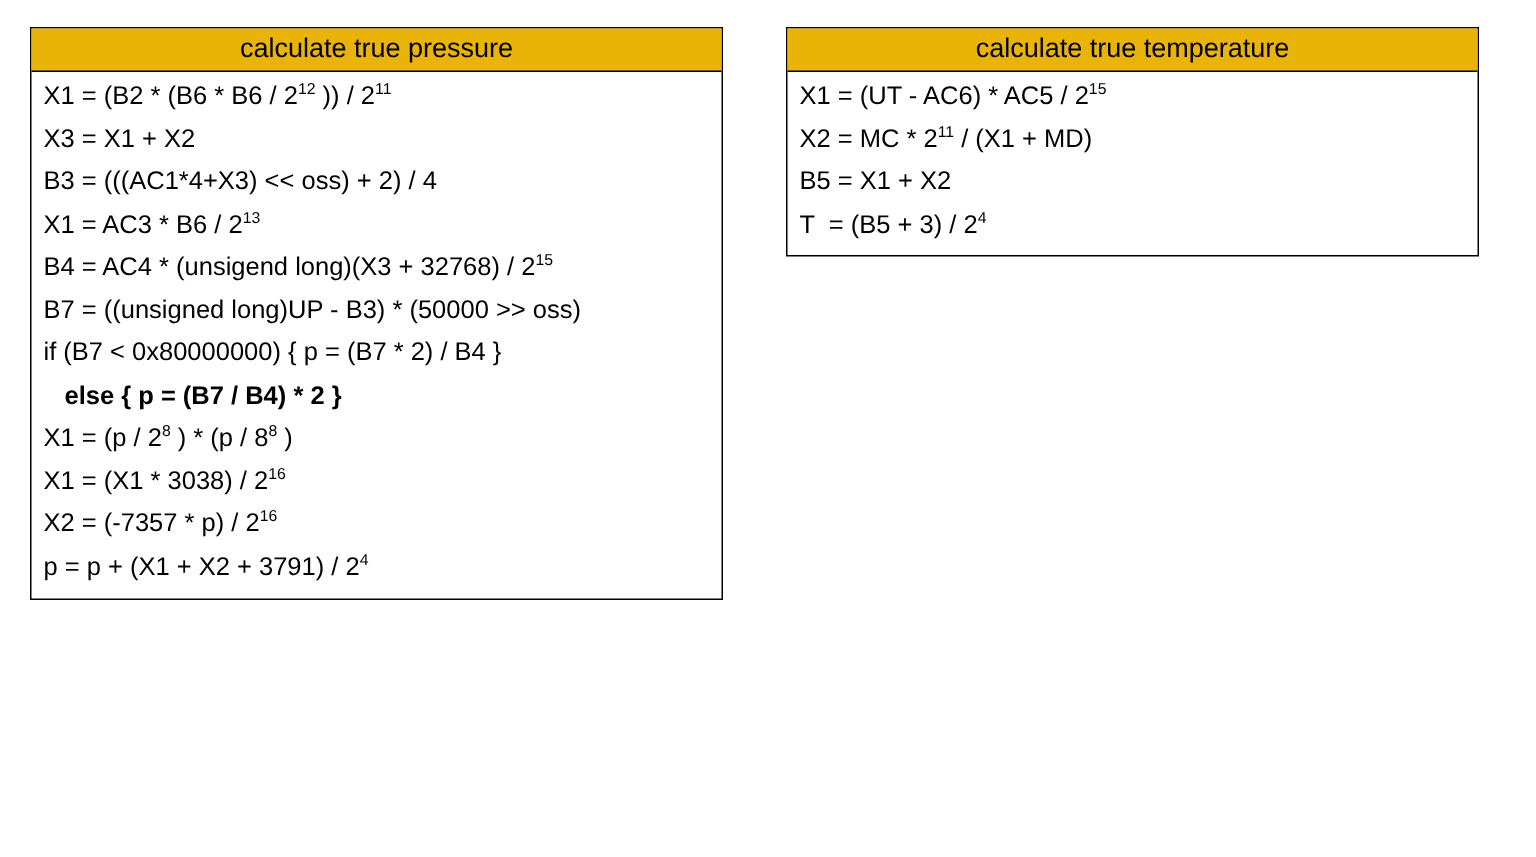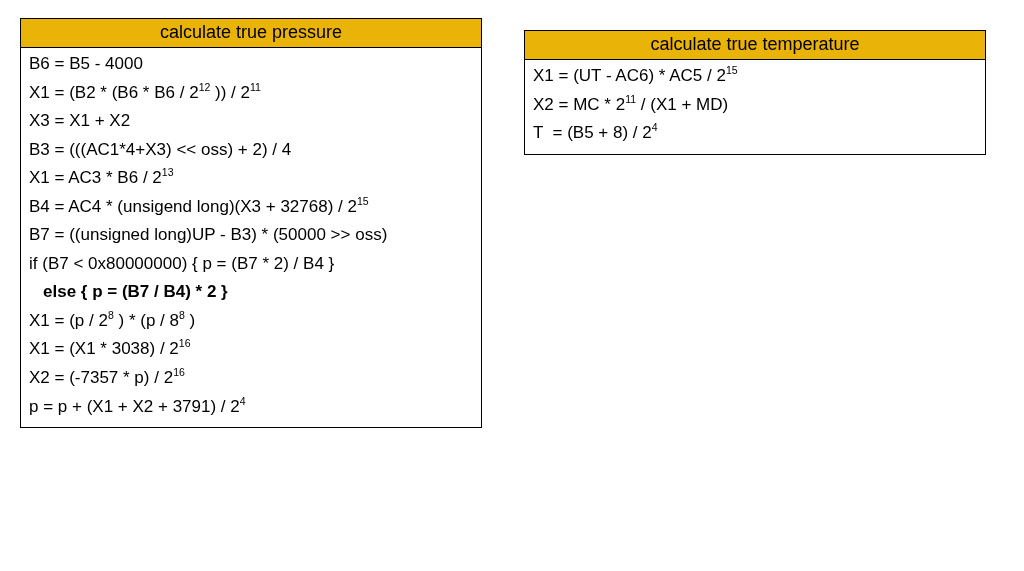--- a/index.html
+++ b/index.html
@@ -21,21 +21,20 @@
     }
     .box {
       border: 1px solid #000;
       background: #fff;
     }
     .box-pressure {
       width: 462px;
     }
     .box-temperature {
       width: 462px;
-      margin-top: 12px;
     }
     .box-header {
       background: #eab308;
       color: #000;
       text-align: center;
       padding: 3px 0 4px;
       border-bottom: 1px solid #000;
       font-size: 18px;
     }
     .box-body {
@@ -58,38 +57,38 @@
     }
   </style>
 </head>
 <body>
 
 <div class="wrap">
 
   <div class="box box-pressure">
     <div class="box-header">calculate true pressure</div>
     <div class="box-body" id="pressure-body">
-        <div class="line"><span>B6 = B5 - 4000</span></div>
         <div class="line"><span>X1 = (B2 * (B6 * B6 / 2</span><sup>12</sup><span> )) / 2</span><sup>11</sup></div>
         <div class="line"><span>X3 = X1 + X2</span></div>
         <div class="line"><span>B3 = (((AC1*4+X3) &lt;&lt; oss) + 2) / 4</span></div>
         <div class="line"><span>X1 = AC3 * B6 / 2</span><sup>13</sup></div>
         <div class="line"><span>B4 = AC4 * (unsigend long)(X3 + 32768) / 2</span><sup>15</sup></div>
         <div class="line"><span>B7 = ((unsigned long)UP - B3) * (50000 &gt;&gt; oss)</span></div>
         <div class="line"><span>if (B7 &lt; 0x80000000) { p = (B7 * 2) / B4 }</span></div>
         <div class="line indent"><span>else { p = (B7 / B4) * 2 }</span></div>
         <div class="line"><span>X1 = (p / 2</span><sup>8</sup><span> ) * (p / 8</span><sup>8</sup><span> )</span></div>
         <div class="line"><span>X1 = (X1 * 3038) / 2</span><sup>16</sup></div>
         <div class="line"><span>X2 = (-7357 * p) / 2</span><sup>16</sup></div>
         <div class="line"><span>p = p + (X1 + X2 + 3791) / 2</span><sup>4</sup></div>
       </div>
   </div>
 
   <div class="box box-temperature">
     <div class="box-header">calculate true temperature</div>
     <div class="box-body" id="temperature-body">
         <div class="line"><span>X1 = (UT - AC6) * AC5 / 2</span><sup>15</sup></div>
         <div class="line"><span>X2 = MC * 2</span><sup>11</sup><span> / (X1 + MD)</span></div>
-        <div class="line"><span>T  = (B5 + 8) / 2</span><sup>4</sup></div>
+        <div class="line"><span>B5 = X1 + X2</span></div>
+        <div class="line"><span>T  = (B5 + 3) / 2</span><sup>4</sup></div>
       </div>
   </div>
 
 </div>
 
 </body></html>

